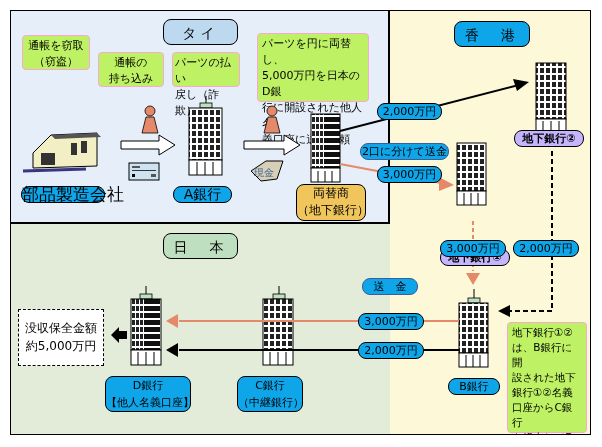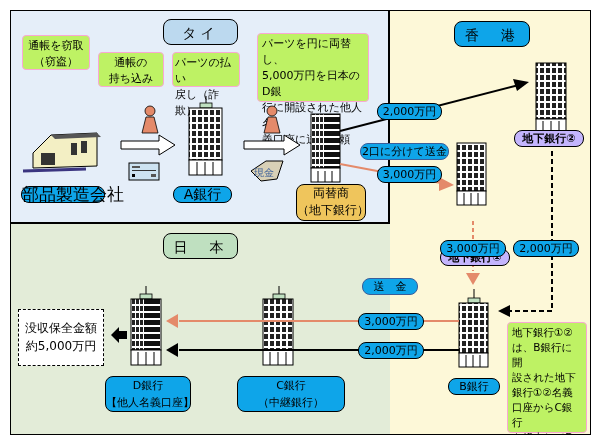--- a/index.html
+++ b/index.html
@@ -216,21 +216,21 @@
   <div class="pill bluefill" style="left:429px;top:200px;width:70px;height:17px;line-height:15px;margin-top:38px;">地下銀行①</div>
 
   <div class="pill" style="left:429px;top:229px;width:66px;height:17px;line-height:15px;">3,000万円</div>
   <div class="pill" style="left:502px;top:229px;width:66px;height:17px;line-height:15px;">2,000万円</div>
 
   <div class="pill blue" style="left:351px;top:267px;width:56px;height:17px;line-height:15px;">送　金</div>
   <div class="pill" style="left:347px;top:302px;width:66px;height:17px;line-height:15px;">3,000万円</div>
   <div class="pill" style="left:347px;top:331px;width:66px;height:17px;line-height:15px;">2,000万円</div>
 
   <div class="pill" style="left:437px;top:367px;width:52px;height:17px;line-height:15px;">B銀行</div>
-  <div class="pill" style="left:226px;top:365px;width:108px;height:36px;line-height:17px;text-align:center;">
+  <div class="pill" style="left:226px;top:365px;width:66px;height:36px;line-height:17px;text-align:center;">
     <div>C銀行</div>
     <div>（中継銀行）</div>
   </div>
   <div class="pill" style="left:94px;top:365px;width:86px;height:36px;line-height:17px;">
     <div>D銀行</div>
     <div>【他人名義口座】</div>
   </div>
 
   <div class="dashed" style="left:7px;top:298px;width:86px;height:57px;padding-top:9px;">
     <div>没収保全金額</div>

